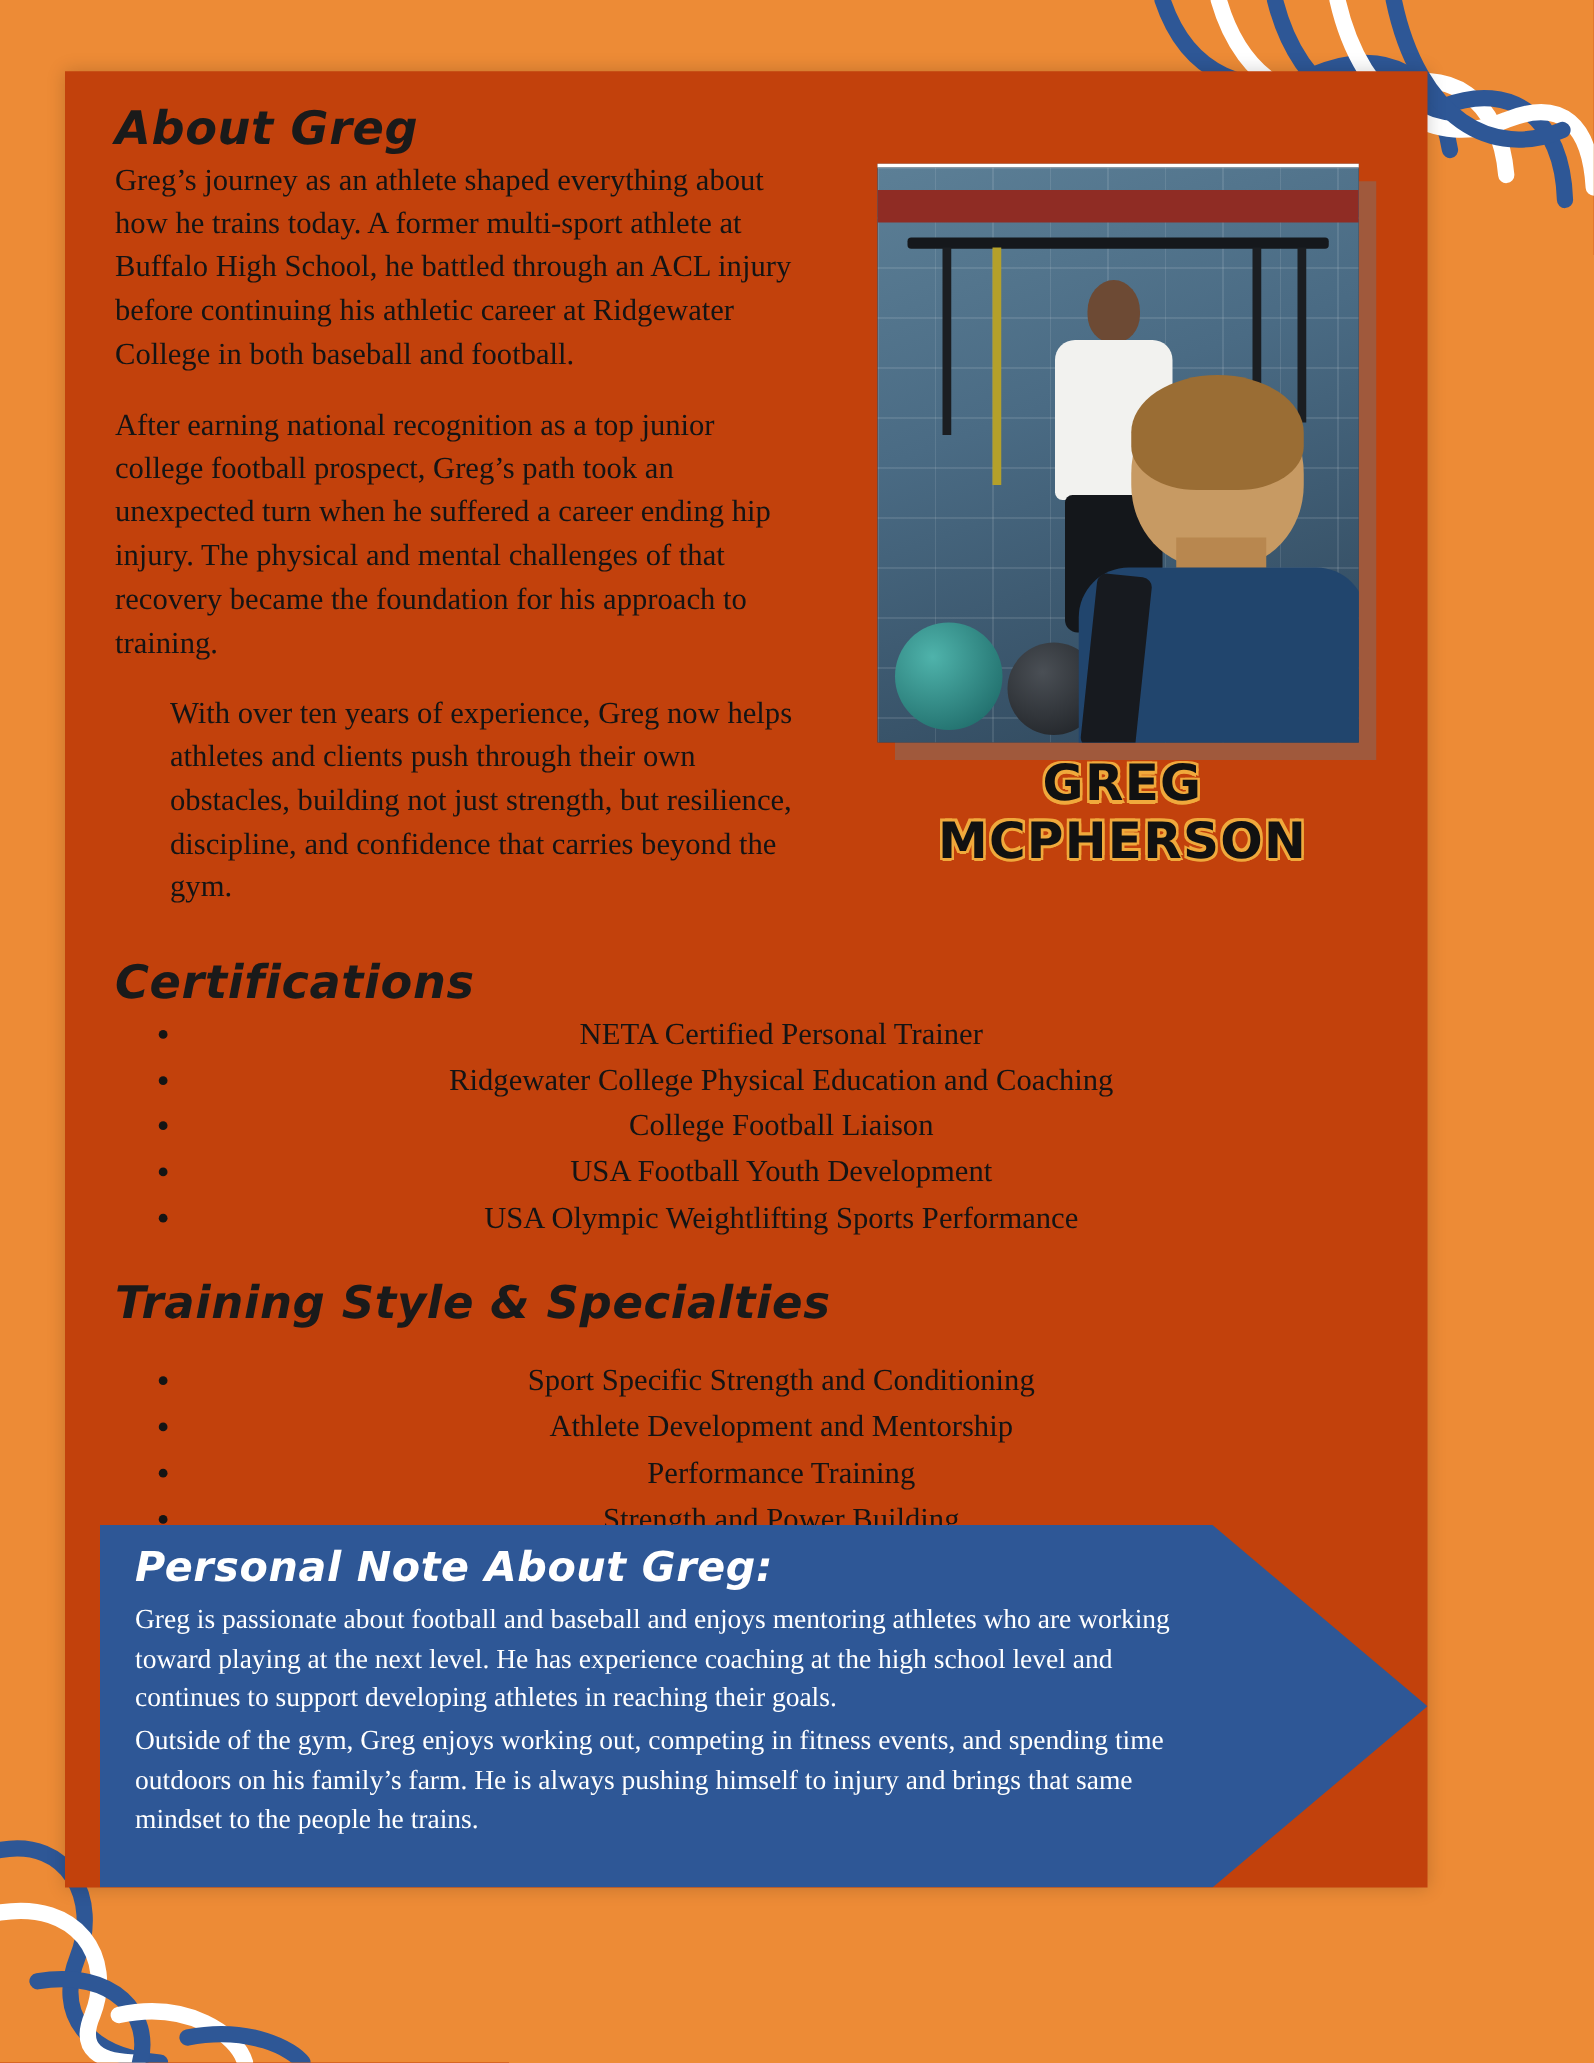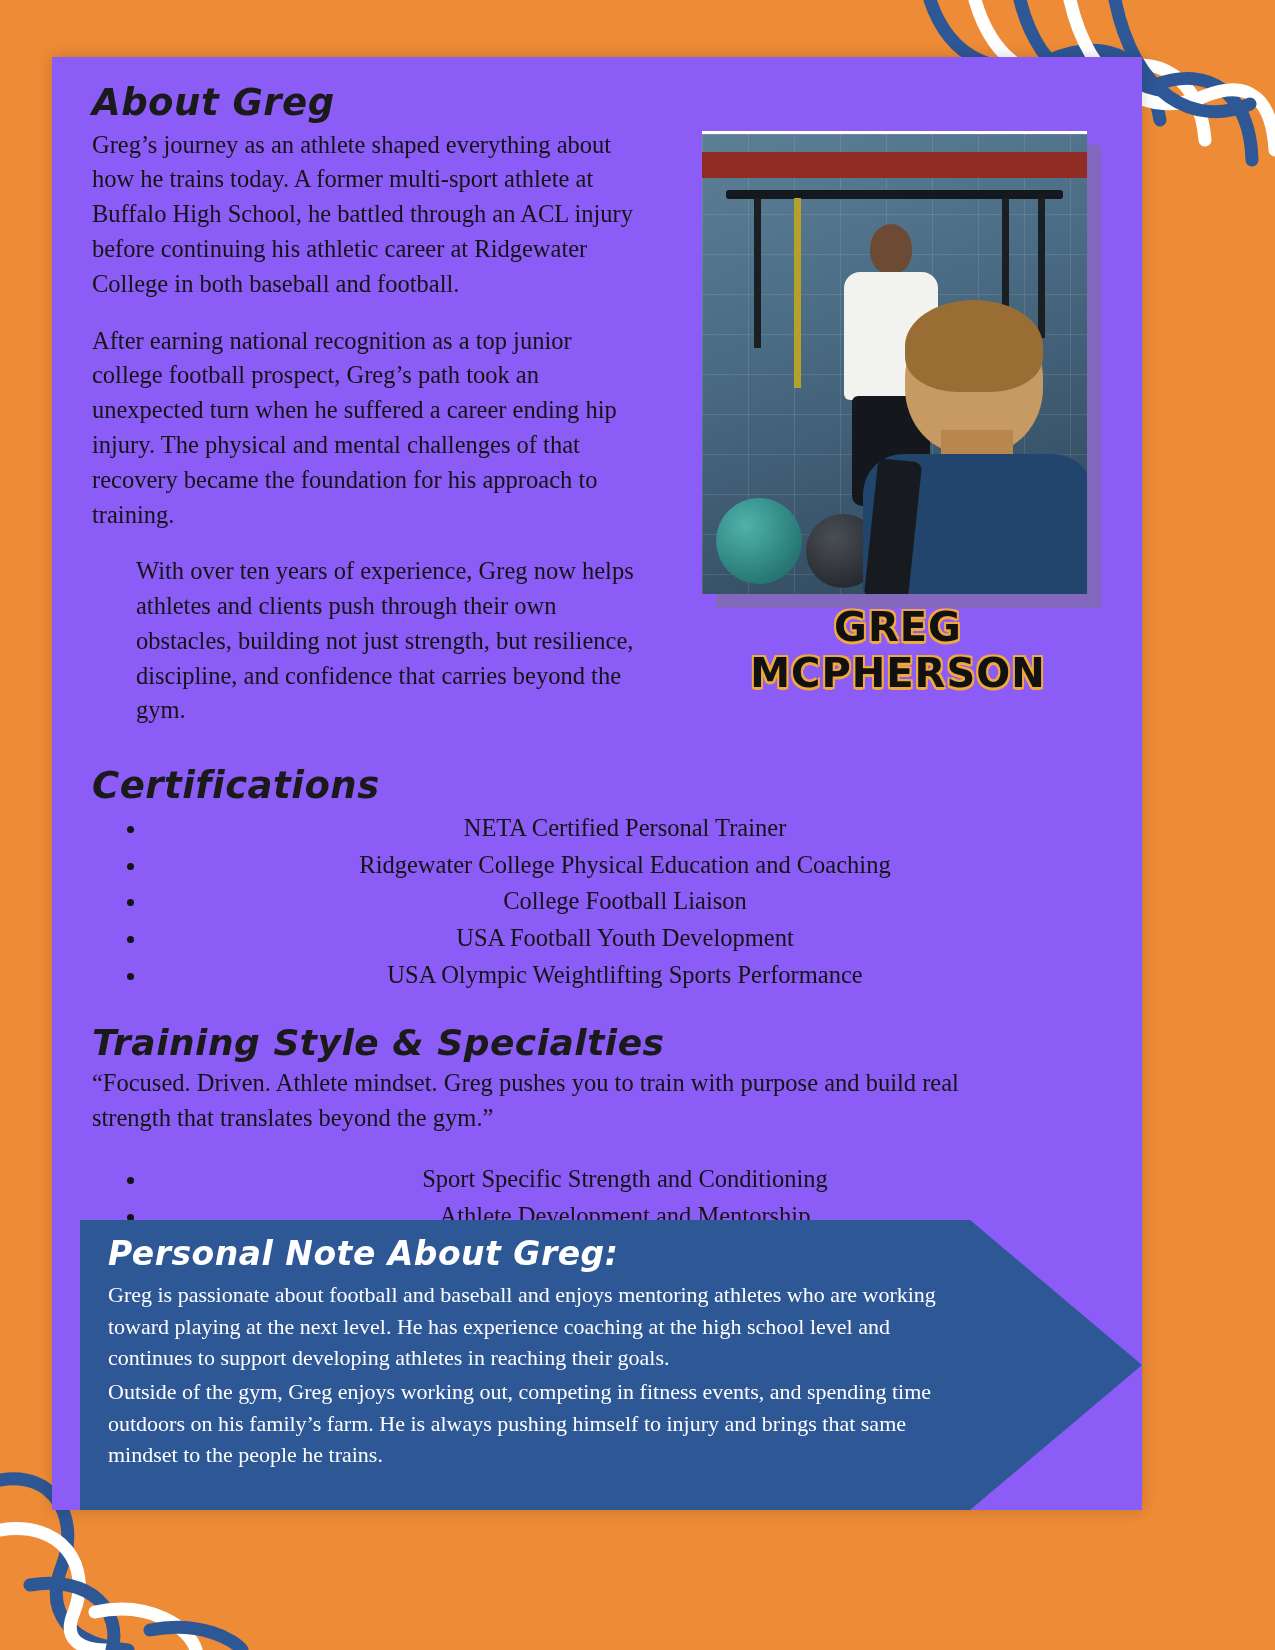--- a/index.html
+++ b/index.html
@@ -24,21 +24,21 @@
     pointer-events: none;
   }
 
   
   .page {
     position: absolute;
     left: 52px;
     top: 57px;
     width: 1090px;
     height: 1453px;
-    background: #8b5cf6;
+    background: #c2410c;
     box-shadow: 0 0 14px rgba(0,0,0,0.18);
   }
 
   .content {
     position: absolute;
     left: 40px;
     top: 26px;
     width: 1010px;
   }
 
@@ -365,21 +365,20 @@
         <li>NETA Certified Personal Trainer</li>
         <li>Ridgewater College Physical Education and Coaching</li>
         <li>College Football Liaison</li>
         <li>USA Football Youth Development</li>
         <li>USA Olympic Weightlifting Sports Performance</li>
       </ul>
     </div>
 
     <div style="margin-top:30px;">
       <h1 class="section-title tight">Training Style &amp; Specialties</h1>
-      <p class="quote">“Focused. Driven. Athlete mindset. Greg pushes you to train with purpose and build real strength that translates beyond the gym.”</p>
       <ul class="doc-list" style="margin-top:26px;">
         <li>Sport Specific Strength and Conditioning</li>
         <li>Athlete Development and Mentorship</li>
         <li>Performance Training</li>
         <li>Strength and Power Building</li>
       </ul>
     </div>
 
   </div>
 

